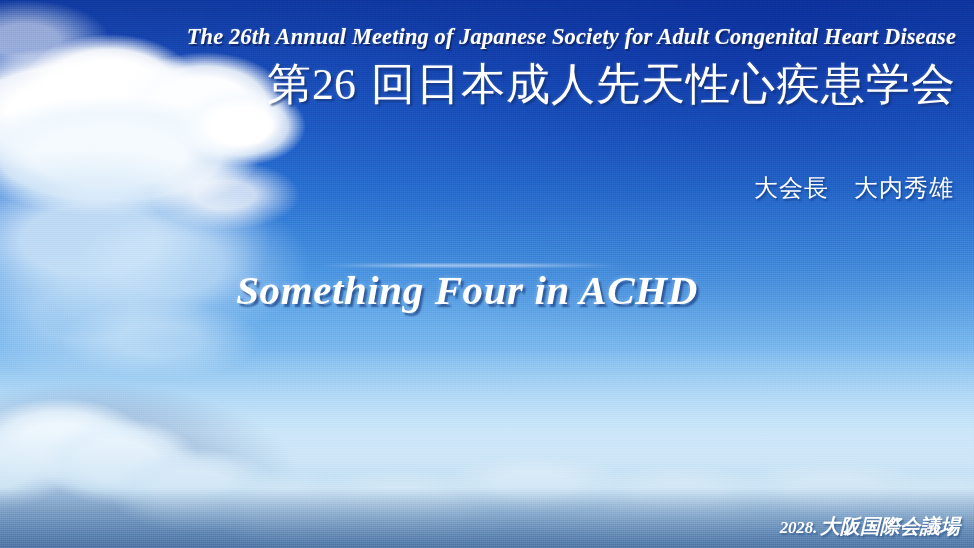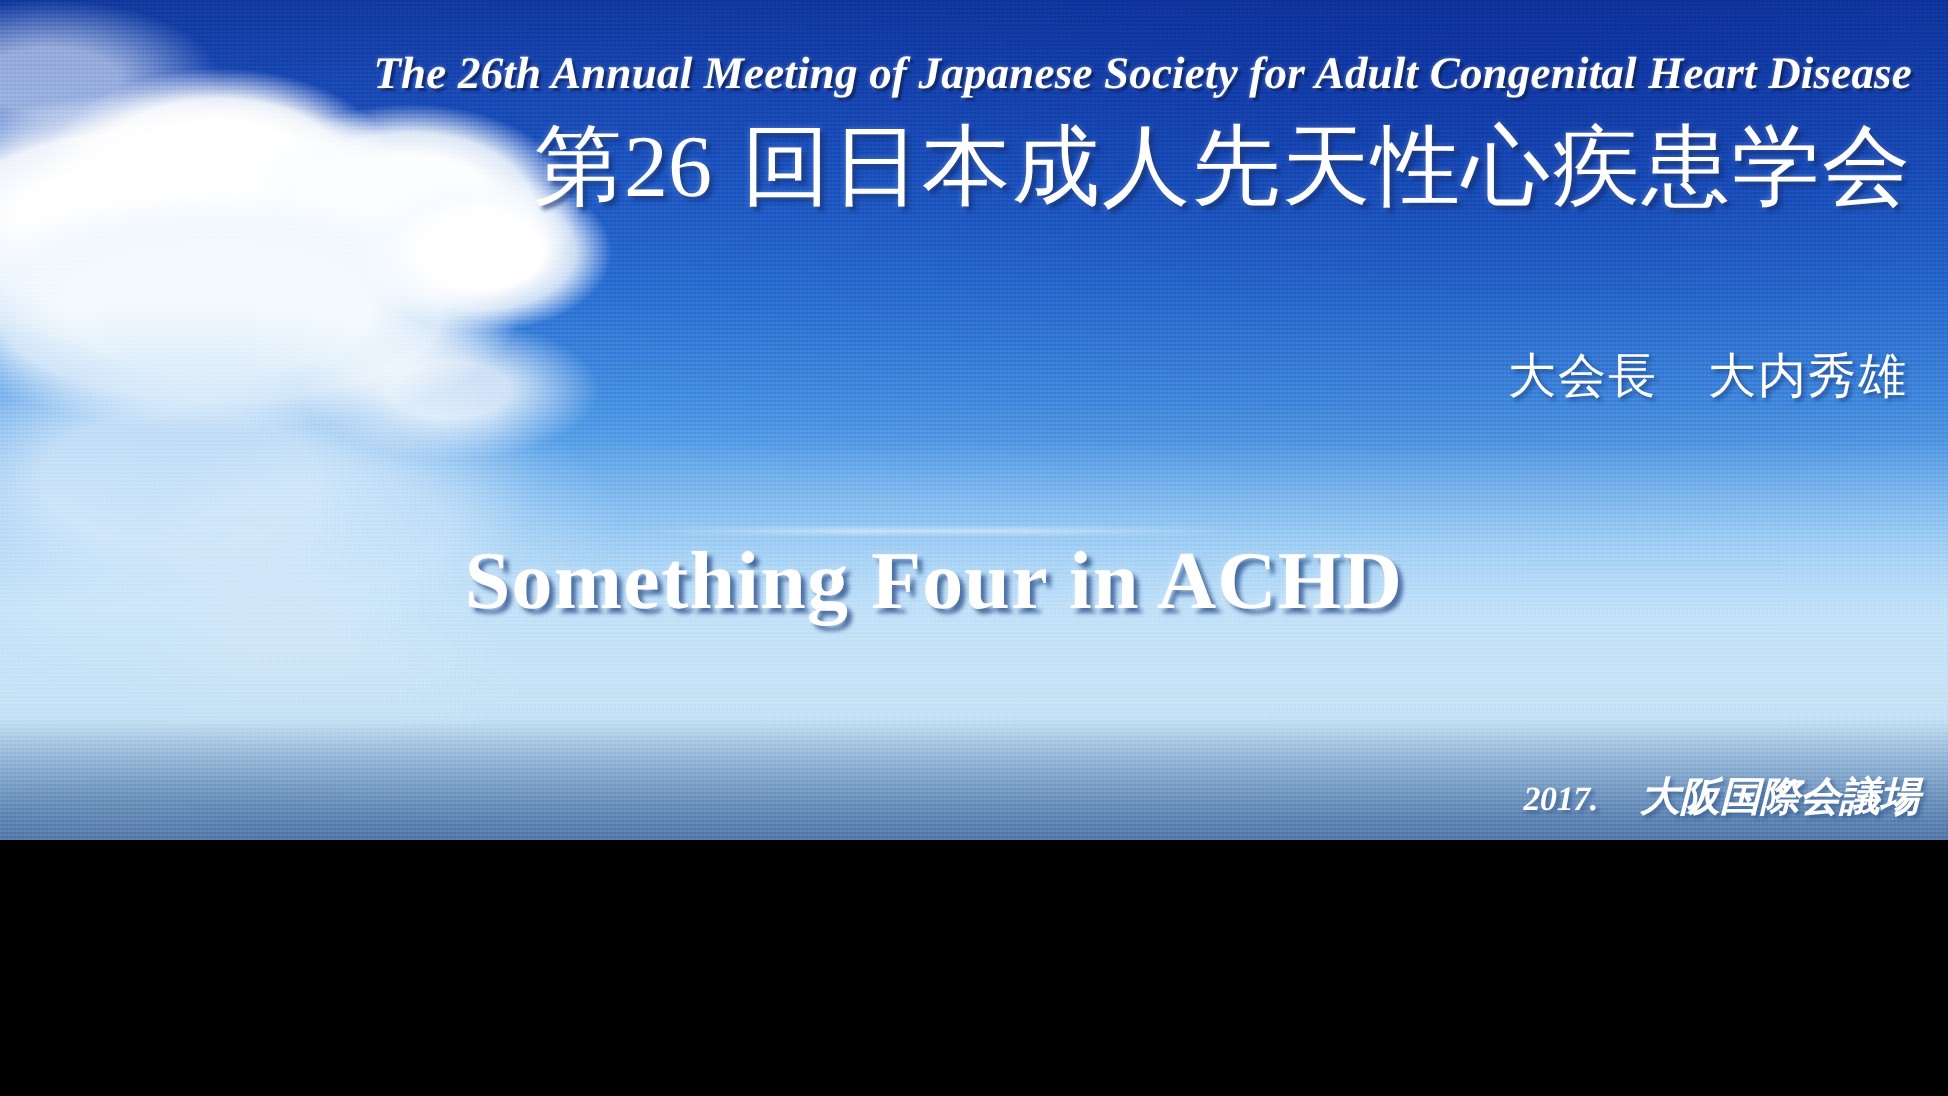--- a/index.html
+++ b/index.html
@@ -1,18 +1,18 @@
 <!DOCTYPE html>
 <html><head>
 <meta charset="utf-8">
 <style>
   html,body{margin:0;padding:0;background:#000;}
   .banner{
     position:relative;
-    width:974px;height:420px;
+    width:974px;height:548px;
     overflow:hidden;
     font-family:"Liberation Serif", serif;
     background:#1a47ad;
   }
 
   
   .sky{
     position:absolute;inset:0;
     background:
       linear-gradient(to bottom,
@@ -130,21 +130,21 @@
     white-space:nowrap;
     letter-spacing:1px;
     text-shadow:1.5px 1.5px 2px rgba(12,40,105,.55);
   }
 
   .theme{
     position:absolute;left:0;right:0;top:266px;
     text-align:center;
     padding-right:40px;
     font-family:"Liberation Serif", serif;
-    font-weight:bold;
+    font-weight:bold;font-style:italic;
     font-size:41px;letter-spacing:.6px;
     color:#ffffff;
     white-space:nowrap;
     text-shadow:2.5px 2.5px 2px rgba(16,52,120,.65), 0 0 4px rgba(255,255,255,.3);
   }
 
   .footer{
     position:absolute;right:14px;bottom:8px;
     display:flex;align-items:baseline;
     color:#ffffff;
@@ -159,21 +159,21 @@
   .f-date{
     font-family:"Liberation Serif", serif;
     font-weight:bold;font-style:italic;
     font-size:27px;letter-spacing:.1px;
     margin-left:1px;
   }
   .f-venue{
     font-family:"DejaVu Sans", sans-serif;
     font-weight:bold;font-style:italic;
     font-size:20px;letter-spacing:0;
-    margin-left:21px;
+    margin-left:3px;
   }
 </style>
 </head>
 <body>
 
 <div class="banner">
 
   <div class="sky"></div>
   <div class="sky-right-glow"></div>
 
@@ -220,18 +220,18 @@
 
     <div class="jp-title">
       <span>第</span><span class="num">26</span><span> 回日本成人先天性心疾患学会</span>
     </div>
 
     <div class="chair">大会長　大内秀雄</div>
 
     <div class="theme">Something Four in ACHD</div>
 
     <div class="footer">
-      <span class="f-year">2017.</span>
+      <span class="f-year">2028.</span>
       <span class="f-venue">大阪国際会議場</span>
     </div>
 
   </div>
 </div>
 
 </body></html>

